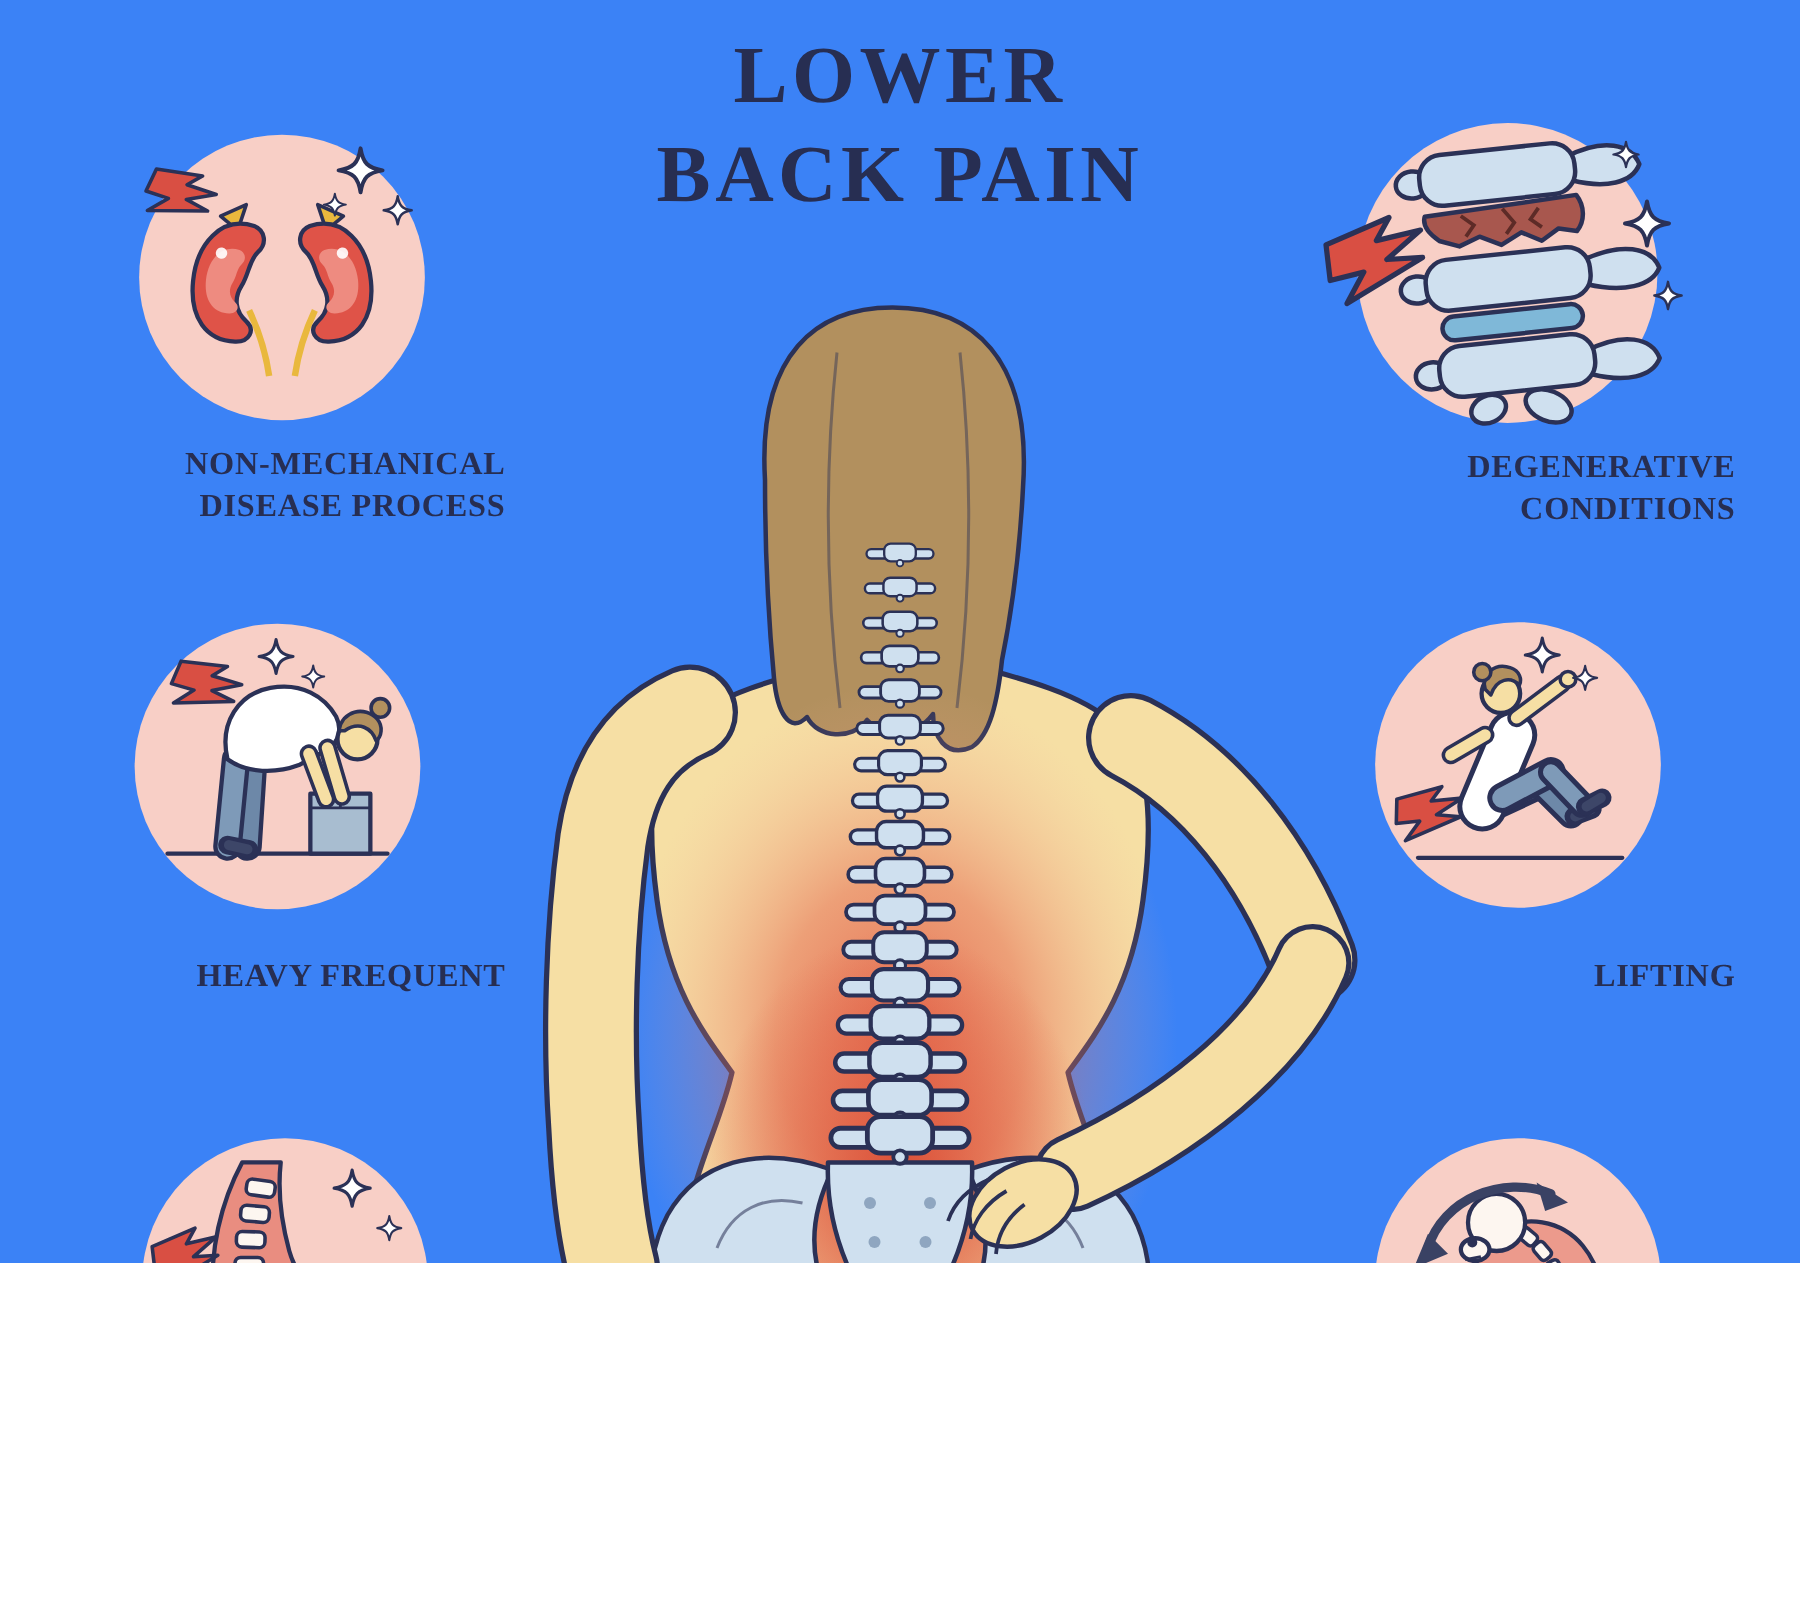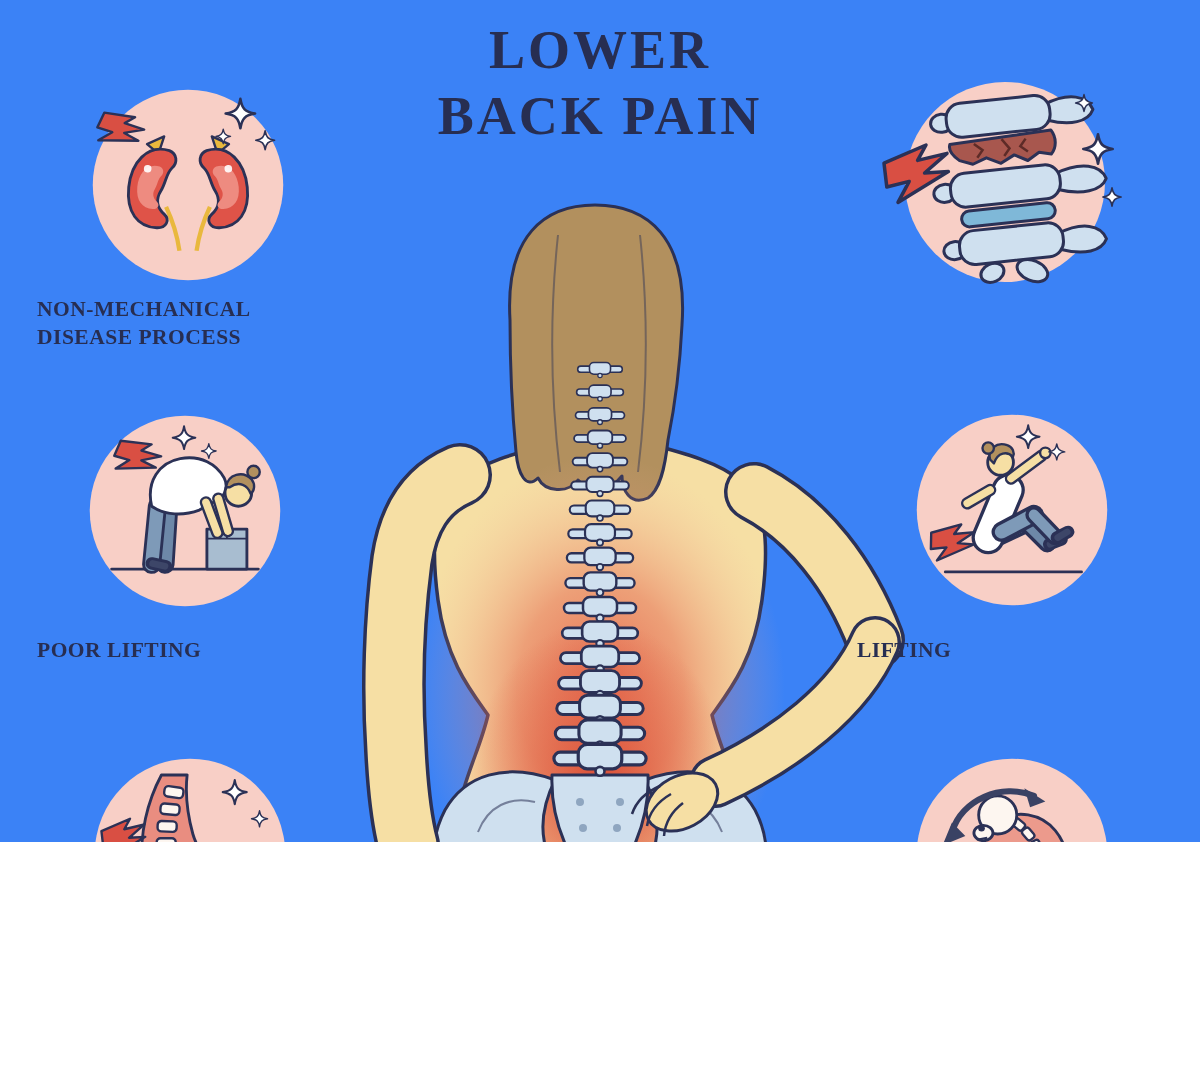--- a/index.html
+++ b/index.html
@@ -6,21 +6,21 @@
   .canvas{
     position:relative;width:1200px;height:842px;background:#3b82f6;
     overflow:hidden;font-family:"Liberation Serif",serif;color:#272e52;
   }
   .title{
     position:absolute;top:18px;left:0;width:100%;margin:0;
     text-align:center;font-size:54px;font-weight:bold;letter-spacing:3px;
     line-height:1.22;white-space:pre-line;color:#272e52;
   }
   .caption{
-    position:absolute;width:300px;text-align:left;font-weight:bold;
+    position:absolute;width:300px;text-align:right;font-weight:bold;
     font-size:21.5px;line-height:1.3;letter-spacing:.5px;white-space:pre-line;
     color:#272e52;
   }
   .icon-wrap{position:absolute;}
   .icon-wrap svg{display:block;overflow:visible;}
   .central{position:absolute;left:330px;top:190px;width:590px;height:876px;}
   .central svg{display:block;}
   
   #cap-0{left:37px;top:296px;}
   #cap-1{left:37px;top:637px;}
@@ -368,16 +368,18 @@
           <path d="M330 596 C316 602 306 612 302 624" fill="none" stroke="#2b3156" stroke-width="2.5"></path>
           <path d="M341 604 C327 612 319 624 317 636" fill="none" stroke="#2b3156" stroke-width="2.5"></path>
           <path d="M353 613 C341 622 335 634 334 646" fill="none" stroke="#2b3156" stroke-width="2.5"></path>
         </g>
       </g>
     </svg>
   </div>
 
   <div class="caption" id="cap-0">NON-MECHANICAL
 DISEASE PROCESS</div>
-  <div class="caption" id="cap-1">POOR LIFTING</div>
+  <div class="caption" id="cap-1">HEAVY FREQUENT</div>
+  <div class="caption" id="cap-3">DEGENERATIVE
+CONDITIONS</div>
   <div class="caption" id="cap-4">LIFTING</div>
 
 </div>
 
 </body></html>

